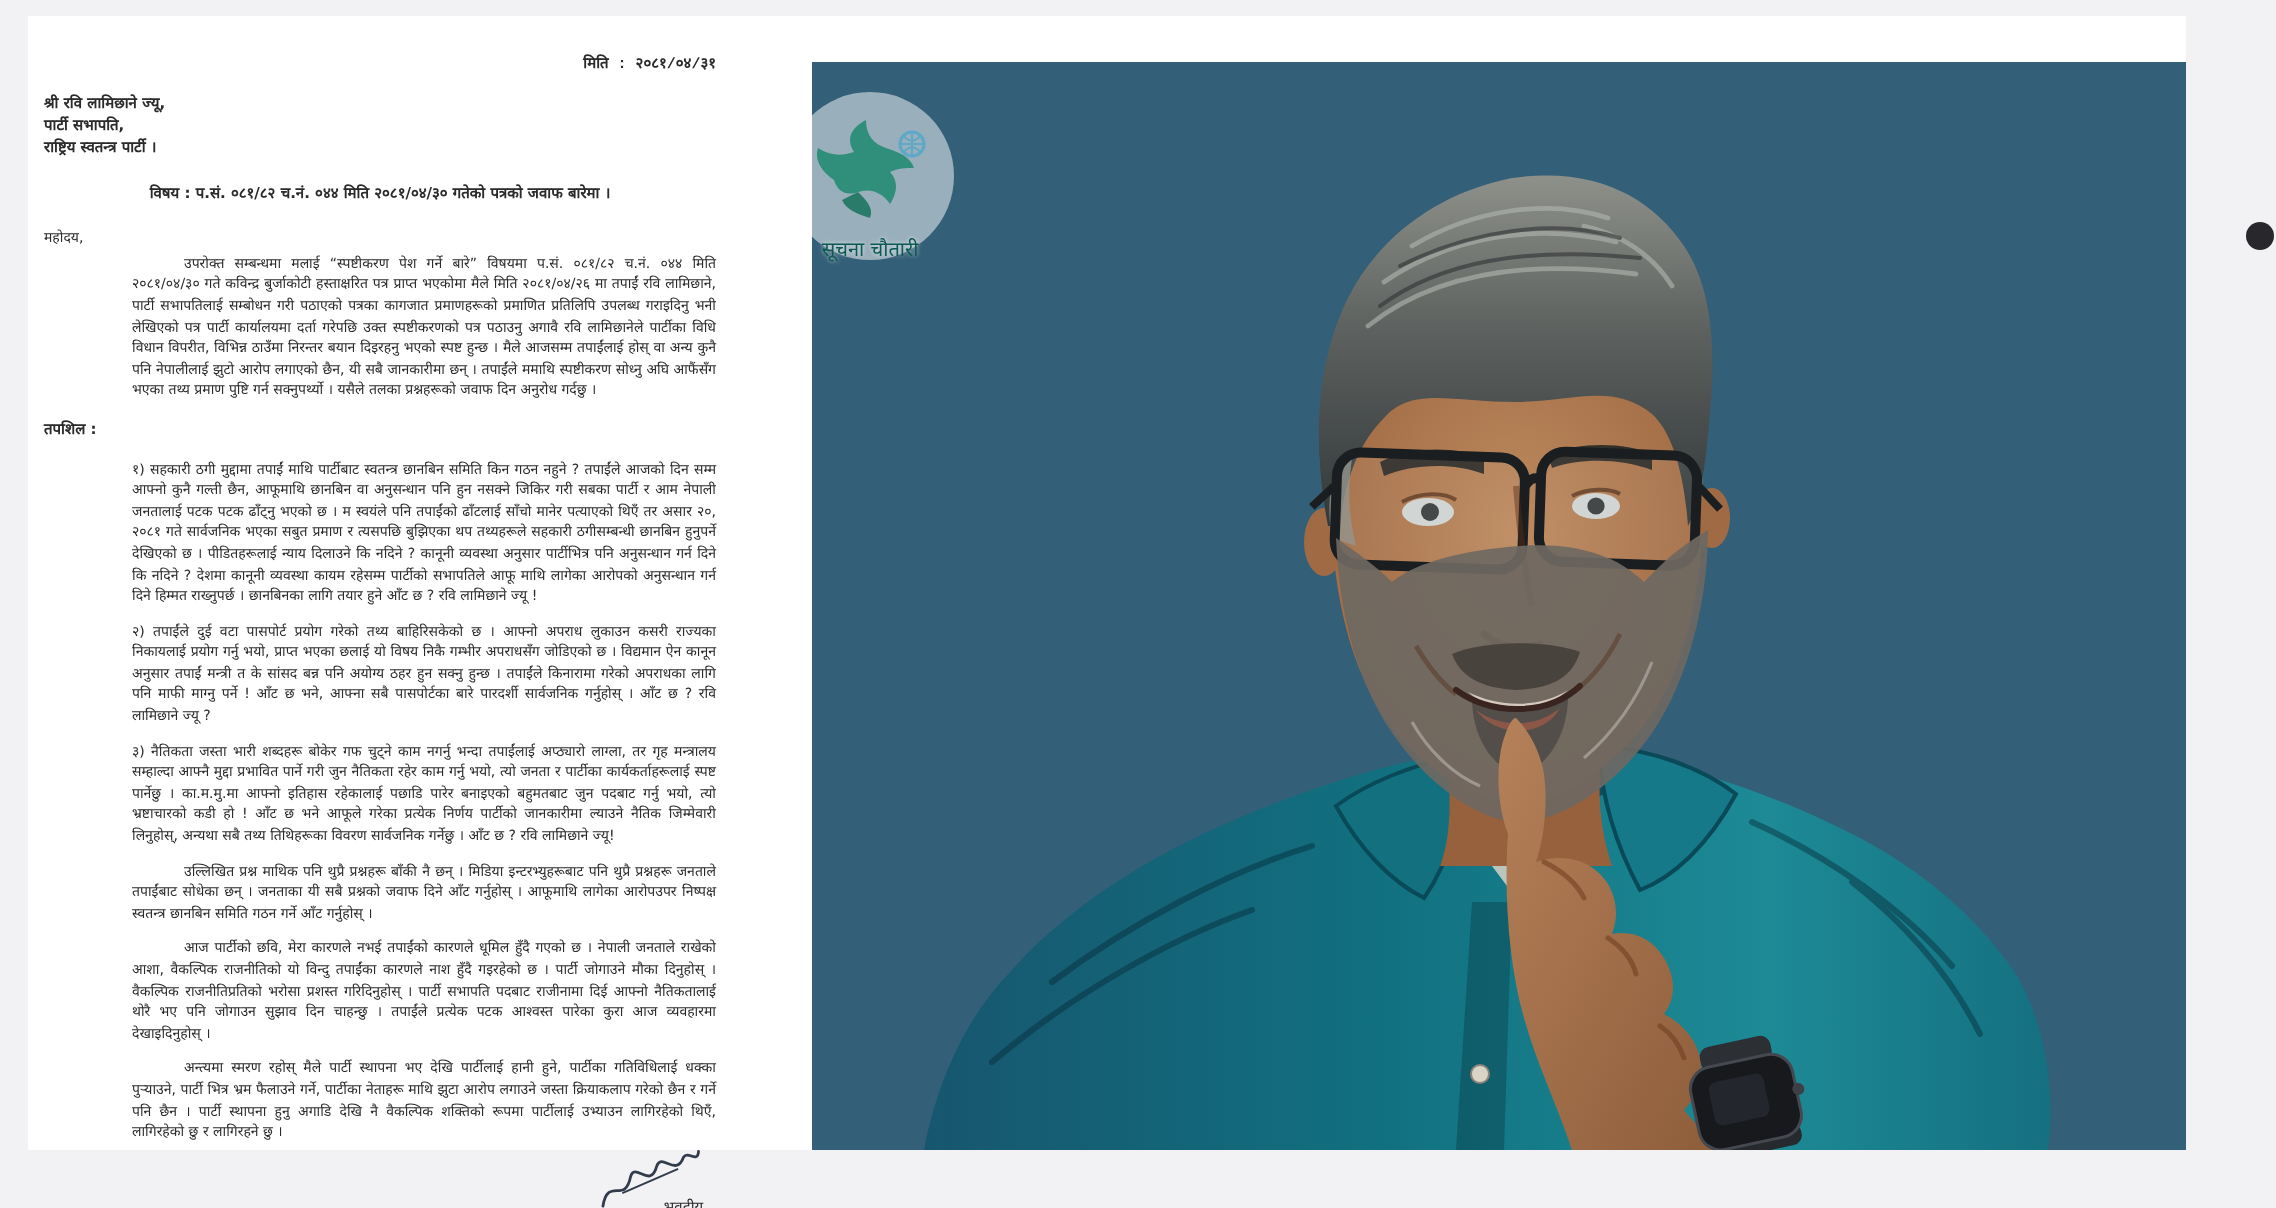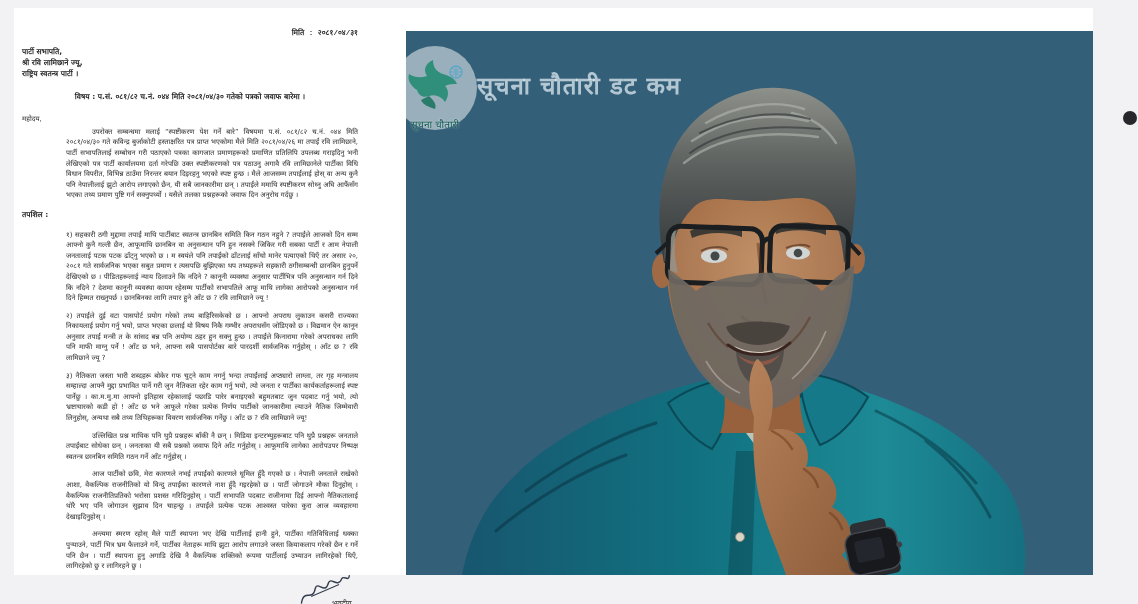--- a/index.html
+++ b/index.html
@@ -42,22 +42,22 @@
               background:#28282c; }
 </style>
 </head>
 <body>
 
 <div class="stage">
 
   <div class="sheet">
     <div class="letter">
       <div class="l-date">मिति : २०८१/०४/३१</div>
+      <div class="l-addr">श्री रवि लामिछाने ज्यू,</div>
       <div class="l-addr">पार्टी सभापति,</div>
-      <div class="l-addr">श्री रवि लामिछाने ज्यू,</div>
       <div class="l-addr">राष्ट्रिय स्वतन्त्र पार्टी ।</div>
       <div class="l-subject">विषय : प.सं. ०८१/८२ च.नं. ०४४ मिति २०८१/०४/३० गतेको पत्रको जवाफ बारेमा ।</div>
       <div class="l-salut">महोदय,</div>
       <p class="p ind">उपरोक्त सम्बन्धमा मलाई “स्पष्टीकरण पेश गर्ने बारे” विषयमा प.सं. ०८१/८२ च.नं. ०४४ मिति २०८१/०४/३० गते कविन्द्र बुर्जाकोटी हस्ताक्षरित पत्र प्राप्त भएकोमा मैले मिति २०८१/०४/२६ मा तपाईं रवि लामिछाने, पार्टी सभापतिलाई सम्बोधन गरी पठाएको पत्रका कागजात प्रमाणहरूको प्रमाणित प्रतिलिपि उपलब्ध गराइदिनु भनी लेखिएको पत्र पार्टी कार्यालयमा दर्ता गरेपछि उक्त स्पष्टीकरणको पत्र पठाउनु अगावै रवि लामिछानेले पार्टीका विधि विधान विपरीत, विभिन्न ठाउँमा निरन्तर बयान दिइरहनु भएको स्पष्ट हुन्छ । मैले आजसम्म तपाईंलाई होस् वा अन्य कुनै पनि नेपालीलाई झुटो आरोप लगाएको छैन, यी सबै जानकारीमा छन् । तपाईंले ममाथि स्पष्टीकरण सोध्नु अघि आफैंसँग भएका तथ्य प्रमाण पुष्टि गर्न सक्नुपर्थ्यो । यसैले तलका प्रश्नहरूको जवाफ दिन अनुरोध गर्दछु ।</p>
       <div class="l-tapasil">तपशिल :</div>
       <p class="p">१) सहकारी ठगी मुद्दामा तपाईं माथि पार्टीबाट स्वतन्त्र छानबिन समिति किन गठन नहुने ? तपाईंले आजको दिन सम्म आफ्नो कुनै गल्ती छैन, आफूमाथि छानबिन वा अनुसन्धान पनि हुन नसक्ने जिकिर गरी सबका पार्टी र आम नेपाली जनतालाई पटक पटक ढाँट्नु भएको छ । म स्वयंले पनि तपाईंको ढाँटलाई साँचो मानेर पत्याएको थिएँ तर असार २०, २०८१ गते सार्वजनिक भएका सबुत प्रमाण र त्यसपछि बुझिएका थप तथ्यहरूले सहकारी ठगीसम्बन्धी छानबिन हुनुपर्ने देखिएको छ । पीडितहरूलाई न्याय दिलाउने कि नदिने ? कानूनी व्यवस्था अनुसार पार्टीभित्र पनि अनुसन्धान गर्न दिने कि नदिने ? देशमा कानूनी व्यवस्था कायम रहेसम्म पार्टीको सभापतिले आफू माथि लागेका आरोपको अनुसन्धान गर्न दिने हिम्मत राख्नुपर्छ । छानबिनका लागि तयार हुने आँट छ ? रवि लामिछाने ज्यू !</p>
       <p class="p">२) तपाईंले दुई वटा पासपोर्ट प्रयोग गरेको तथ्य बाहिरिसकेको छ । आफ्नो अपराध लुकाउन कसरी राज्यका निकायलाई प्रयोग गर्नु भयो, प्राप्त भएका छलाई यो विषय निकै गम्भीर अपराधसँग जोडिएको छ । विद्यमान ऐन कानून अनुसार तपाईं मन्त्री त के सांसद बन्न पनि अयोग्य ठहर हुन सक्नु हुन्छ । तपाईंले किनारामा गरेको अपराधका लागि पनि माफी माग्नु पर्ने ! आँट छ भने, आफ्ना सबै पासपोर्टका बारे पारदर्शी सार्वजनिक गर्नुहोस् । आँट छ ? रवि लामिछाने ज्यू ?</p>
       <p class="p">३) नैतिकता जस्ता भारी शब्दहरू बोकेर गफ चुट्ने काम नगर्नु भन्दा तपाईंलाई अप्ठ्यारो लाग्ला, तर गृह मन्त्रालय सम्हाल्दा आफ्नै मुद्दा प्रभावित पार्ने गरी जुन नैतिकता रहेर काम गर्नु भयो, त्यो जनता र पार्टीका कार्यकर्ताहरूलाई स्पष्ट पार्नेछु । का.म.मु.मा आफ्नो इतिहास रहेकालाई पछाडि पारेर बनाइएको बहुमतबाट जुन पदबाट गर्नु भयो, त्यो भ्रष्टाचारको कडी हो ! आँट छ भने आफूले गरेका प्रत्येक निर्णय पार्टीको जानकारीमा ल्याउने नैतिक जिम्मेवारी लिनुहोस्, अन्यथा सबै तथ्य तिथिहरूका विवरण सार्वजनिक गर्नेछु । आँट छ ? रवि लामिछाने ज्यू!</p>
       <p class="p ind">उल्लिखित प्रश्न माथिक पनि थुप्रै प्रश्नहरू बाँकी नै छन् । मिडिया इन्टरभ्युहरूबाट पनि थुप्रै प्रश्नहरू जनताले तपाईंबाट सोधेका छन् । जनताका यी सबै प्रश्नको जवाफ दिने आँट गर्नुहोस् । आफूमाथि लागेका आरोपउपर निष्पक्ष स्वतन्त्र छानबिन समिति गठन गर्ने आँट गर्नुहोस् ।</p>
       <p class="p ind">आज पार्टीको छवि, मेरा कारणले नभई तपाईंको कारणले धूमिल हुँदै गएको छ । नेपाली जनताले राखेको आशा, वैकल्पिक राजनीतिको यो विन्दु तपाईंका कारणले नाश हुँदै गइरहेको छ । पार्टी जोगाउने मौका दिनुहोस् । वैकल्पिक राजनीतिप्रतिको भरोसा प्रशस्त गरिदिनुहोस् । पार्टी सभापति पदबाट राजीनामा दिई आफ्नो नैतिकतालाई थोरै भए पनि जोगाउन सुझाव दिन चाहन्छु । तपाईंले प्रत्येक पटक आश्वस्त पारेका कुरा आज व्यवहारमा देखाइदिनुहोस् ।</p>
@@ -165,17 +165,16 @@
   </div>
 
   <div class="wm-circle"></div>
   <svg class="wm-dove" width="64" height="56" viewBox="0 0 64 56">
     <path d="M14,34 C8,30 4,24 6,18 C12,22 18,22 24,20 C20,14 22,8 30,4 C30,12 34,16 40,18 C46,20 52,22 54,28 C50,28 46,28 42,30 C46,34 46,40 42,46 C38,40 32,38 26,40 C20,42 16,40 14,34 Z" fill="#1d8a70" opacity="0.85"></path>
     <path d="M26,40 C30,44 34,48 32,53 C26,51 20,49 18,44 Z" fill="#17725d" opacity="0.85"></path>
     <circle cx="53" cy="16" r="6" fill="none" stroke="#5aa7c9" stroke-width="1.6" opacity="0.9"></circle>
     <path d="M47,16 L59,16 M53,10 L53,22 M49,12 C51,15 55,15 57,12 M49,20 C51,17 55,17 57,20" stroke="#5aa7c9" stroke-width="1" fill="none" opacity="0.9"></path>
   </svg>
   <div class="wm-logo-caption">सूचना चौतारी</div>
-  <div class="wm-title">सूचना चौतारी डट कम</div>
 
   <div class="edge-dot"></div>
 
 </div>
 
 </body></html>

